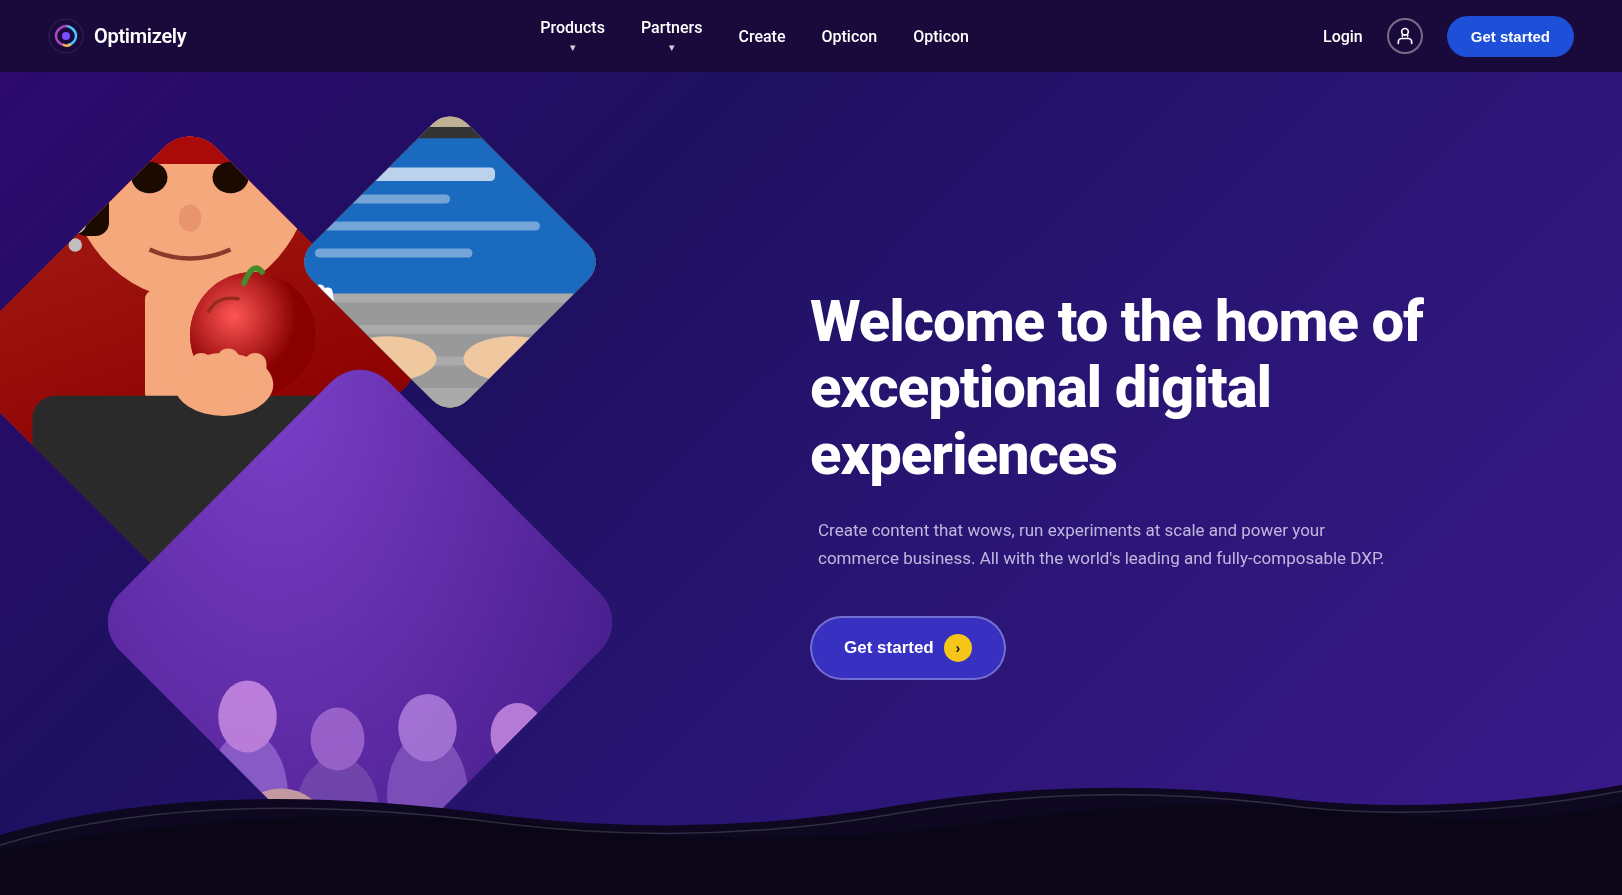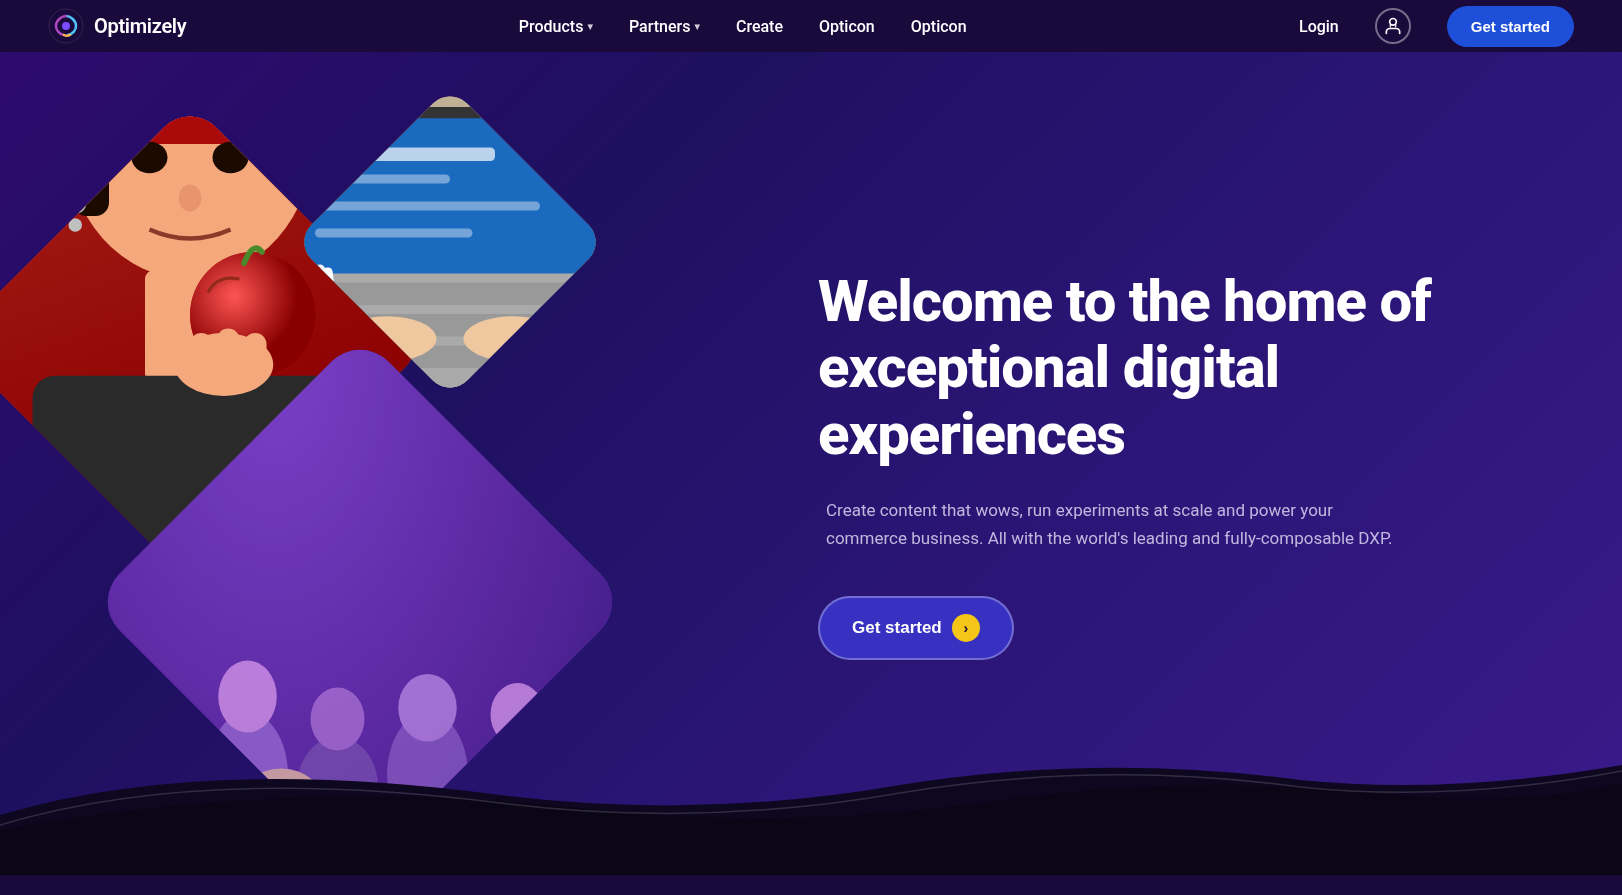--- a/index.html
+++ b/index.html
@@ -11,21 +11,21 @@
       width: 1622px;
       min-height: 895px;
     }
 
     
     .navbar {
       display: flex;
       align-items: center;
       justify-content: space-between;
       padding: 0 48px;
-      height: 52px;
+      height: 72px;
       background: #1a0a3c;
       position: relative;
       z-index: 10;
     }
 
     .nav-logo {
       display: flex;
       align-items: center;
       gap: 10px;
       cursor: pointer;
@@ -51,31 +51,32 @@
 
     .nav-link {
       color: #ffffff;
       font-size: 16px;
       font-weight: 500;
       cursor: pointer;
       display: flex;
       align-items: center;
       gap: 4px;
       text-decoration: none;
+      flex-direction: column;
     }
 
     .nav-link .chevron {
       font-size: 11px;
       opacity: 0.8;
     }
 
     .nav-right {
       display: flex;
       align-items: center;
-      gap: 36px;
+      gap: 24px;
     }
 
     .login-link {
       color: #ffffff;
       font-size: 16px;
       font-weight: 500;
       cursor: pointer;
     }
 
     .agent-icon {
@@ -182,21 +183,21 @@
     .diamond-3 .diamond-inner {
       background: #4b2d9e;
       scale: 1.5;
       transform: rotate(-45deg) scale(1.5);
       position: relative;
     }
 
     
     .hero-content {
       position: absolute;
-      right: 124px;
+      right: 132px;
       top: 50%;
       transform: translateY(-50%);
       max-width: 680px;
     }
 
     .hero-title {
       color: #ffffff;
       font-size: 58px;
       font-weight: 800;
       line-height: 1.15;

